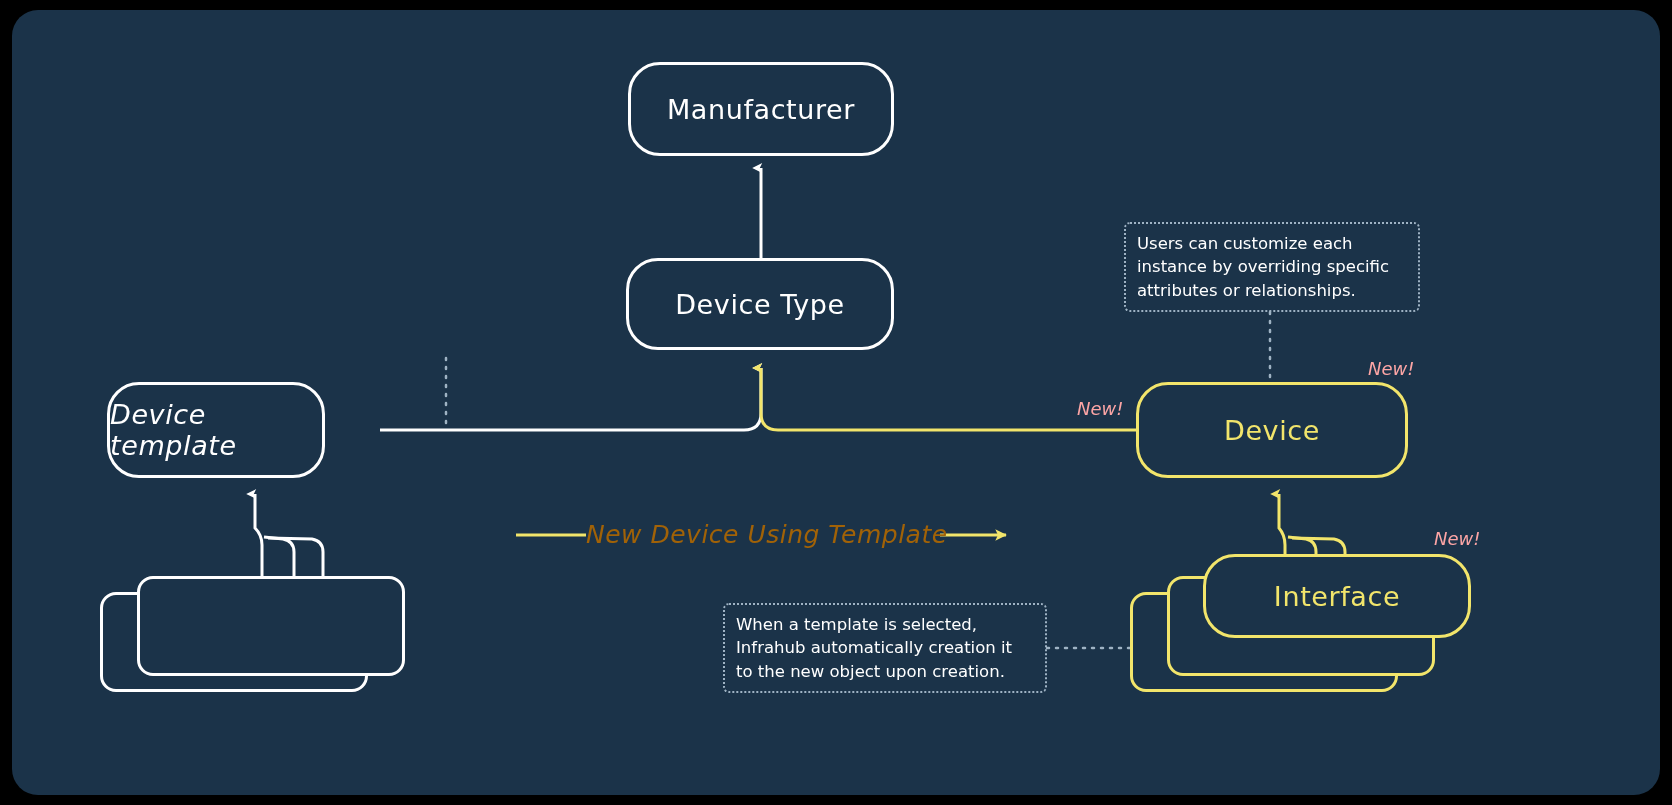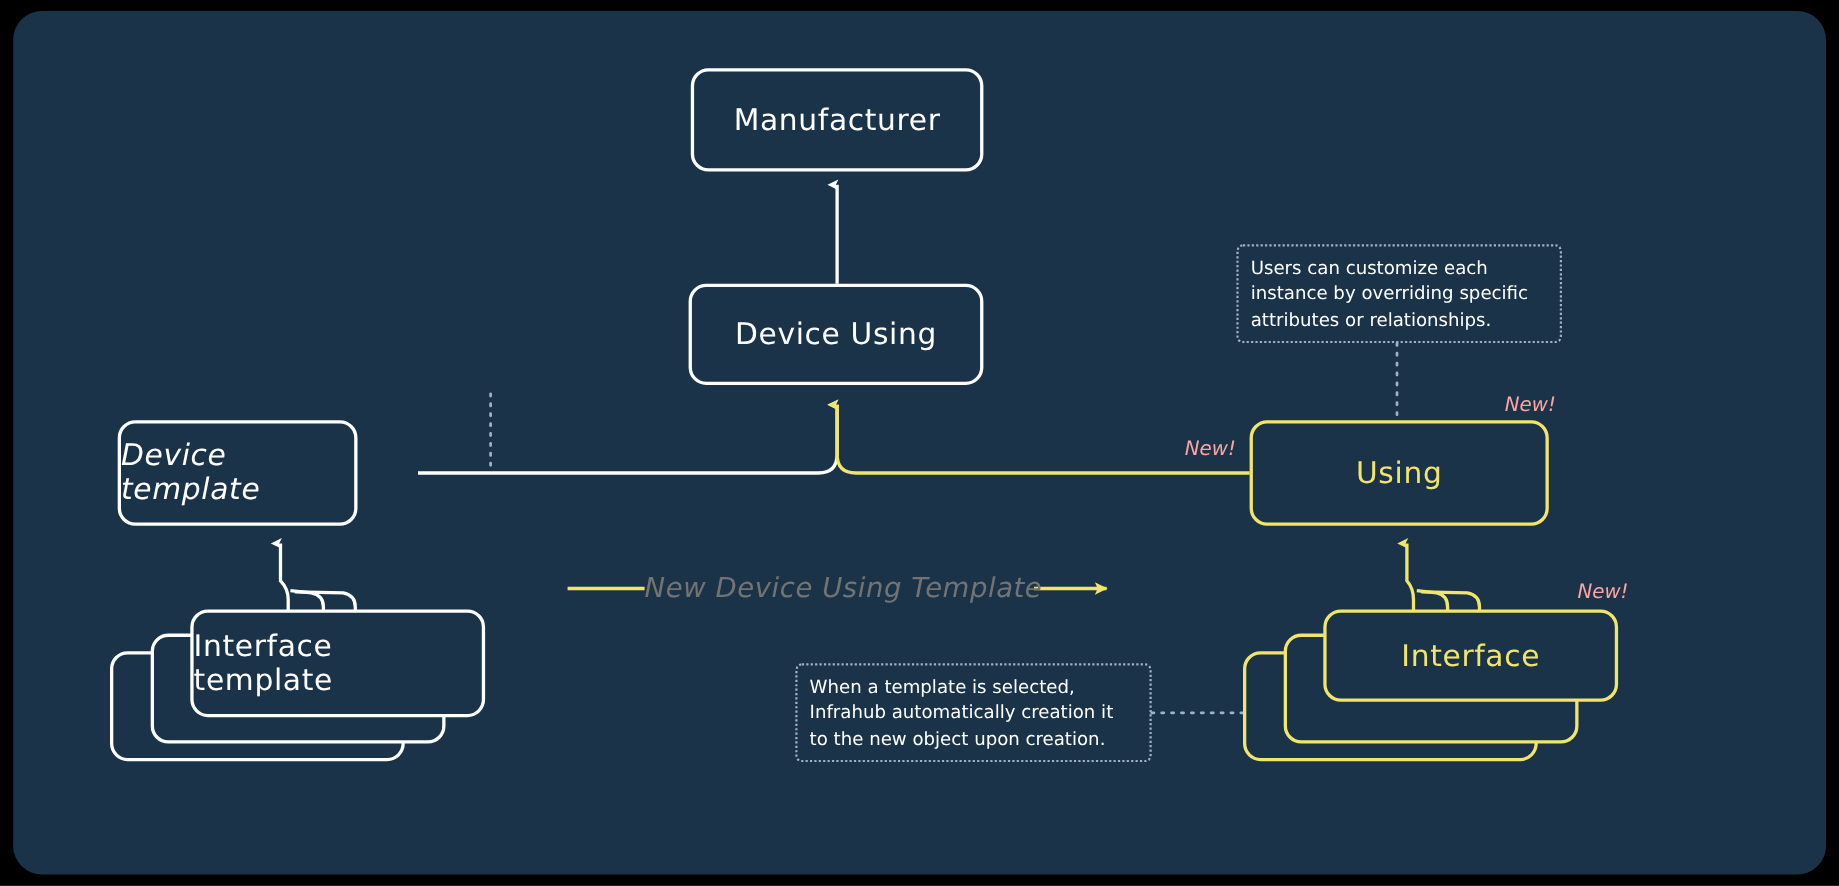--- a/index.html
+++ b/index.html
@@ -28,21 +28,21 @@
     position: absolute;
     left: 0; top: 0;
     width: 1672px;
     height: 805px;
     pointer-events: none;
   }
   .node {
     position: absolute;
     box-sizing: border-box;
     border: 3px solid #ffffff;
-    border-radius: 16px;
+    border-radius: 32px;
     background: #1b3349;
     display: flex;
     align-items: center;
     justify-content: center;
     color: #ffffff;
     font-size: 27px;
     letter-spacing: .6px;
     font-family: "DejaVu Sans", sans-serif;
   }
   .node.yellow {
@@ -65,21 +65,21 @@
   }
   .newtag {
     position: absolute;
     color: #fca5a5;
     font-size: 18px;
     font-style: italic;
     font-family: "DejaVu Sans", sans-serif;
   }
   .flowlabel {
     position: absolute;
-    color: #737373;
+    color: #a16207;
     font-size: 25px;
     font-style: italic;
     letter-spacing: .5px;
     white-space: nowrap;
     font-family: "DejaVu Sans", sans-serif;
   }
 </style>
 </head>
 <body>
 
@@ -125,33 +125,30 @@
   <div class="node blank" style="left:137px; top:576px; width:268px; height:100px;"></div>
 
   <div class="node blank yellow" style="left:1130px; top:592px; width:268px; height:100px;"></div>
   <div class="node blank yellow" style="left:1167px; top:576px; width:268px; height:100px;"></div>
 
   <div class="node" style="left:628px; top:62px; width:266px; height:94px;">
     <span>Manufacturer</span>
   </div>
 
   <div class="node" style="left:626px; top:258px; width:268px; height:92px;">
-    <span>Device Using</span>
+    <span>Device Type</span>
   </div>
 
   <div class="node" style="left:107px; top:382px; width:218px; height:96px;font-style:italic;">
     <span>Device template</span>
   </div>
 
-  <div class="node" style="left:173px; top:554px; width:268px; height:98px;">
-    <span>Interface template</span>
-  </div>
 
   <div class="node yellow" style="left:1136px; top:382px; width:272px; height:96px;">
-    <span>Using</span>
+    <span>Device</span>
   </div>
 
   <div class="node yellow" style="left:1203px; top:554px; width:268px; height:84px;">
     <span>Interface</span>
   </div>
 
   <div class="newtag" style="left:1368px; top:358px;">New!</div>
   <div class="newtag" style="left:1434px; top:528px;">New!</div>
   <div class="newtag" style="left:1077px; top:398px;">New!</div>
 

